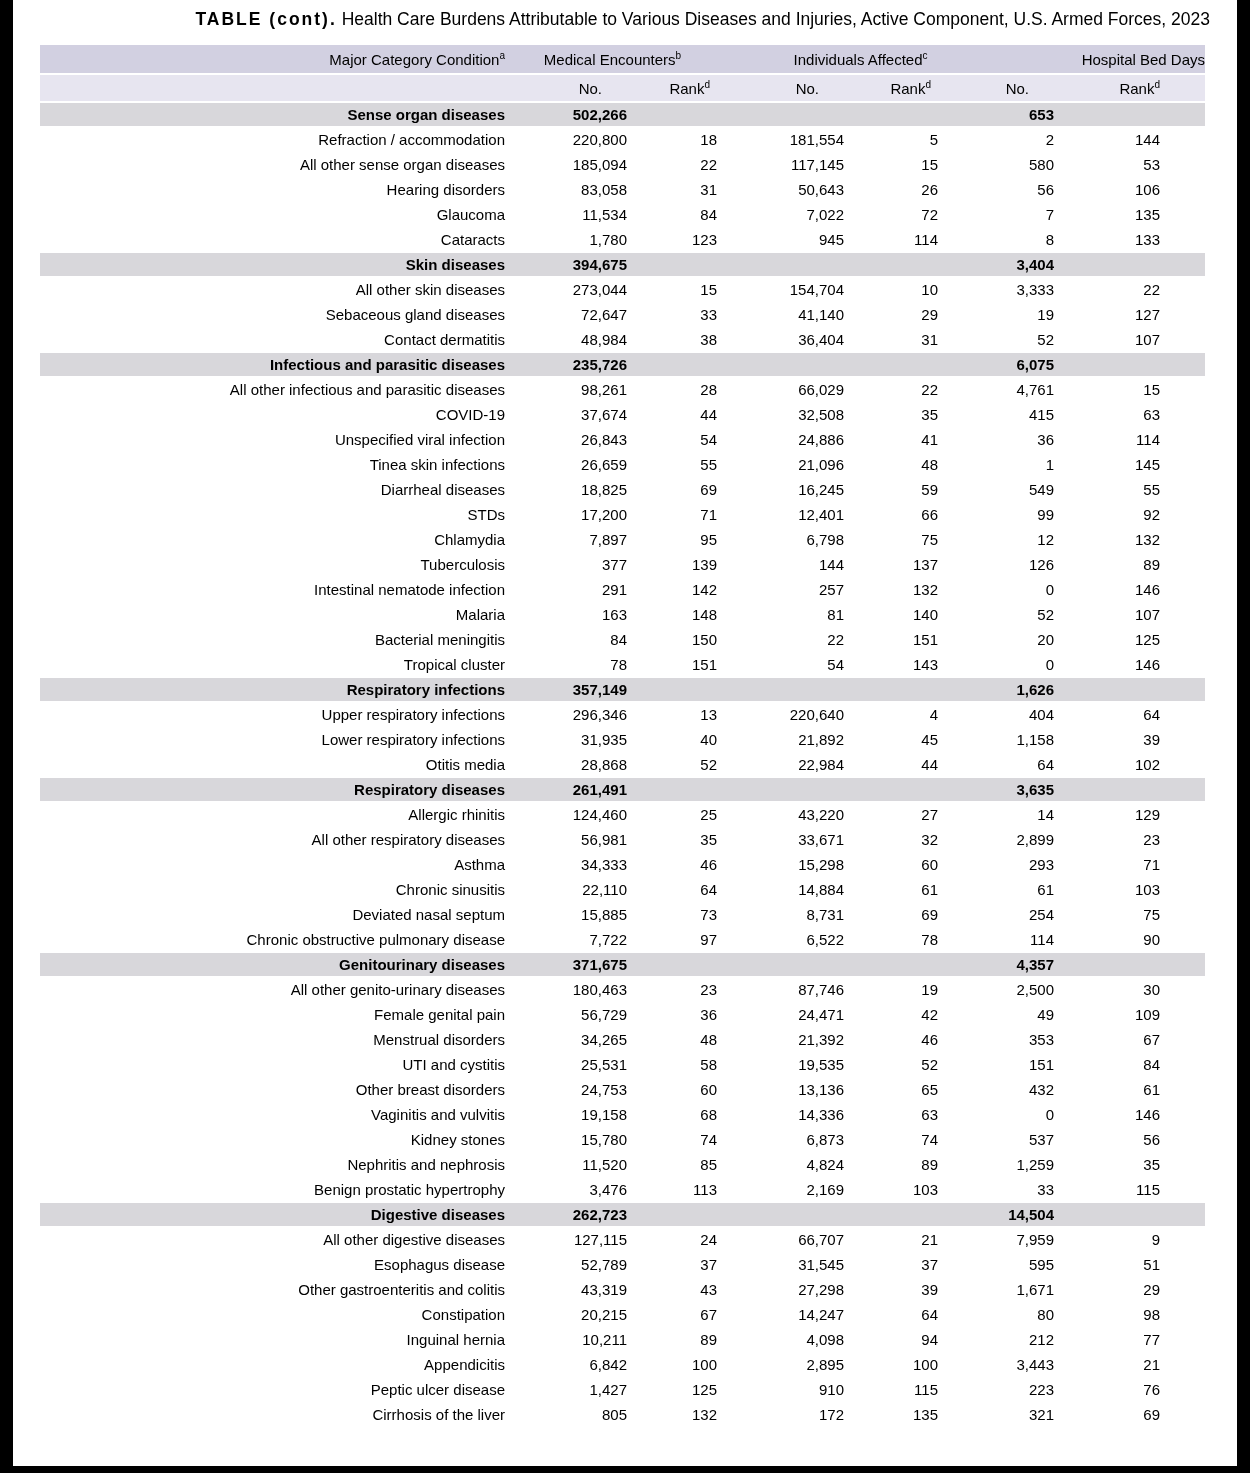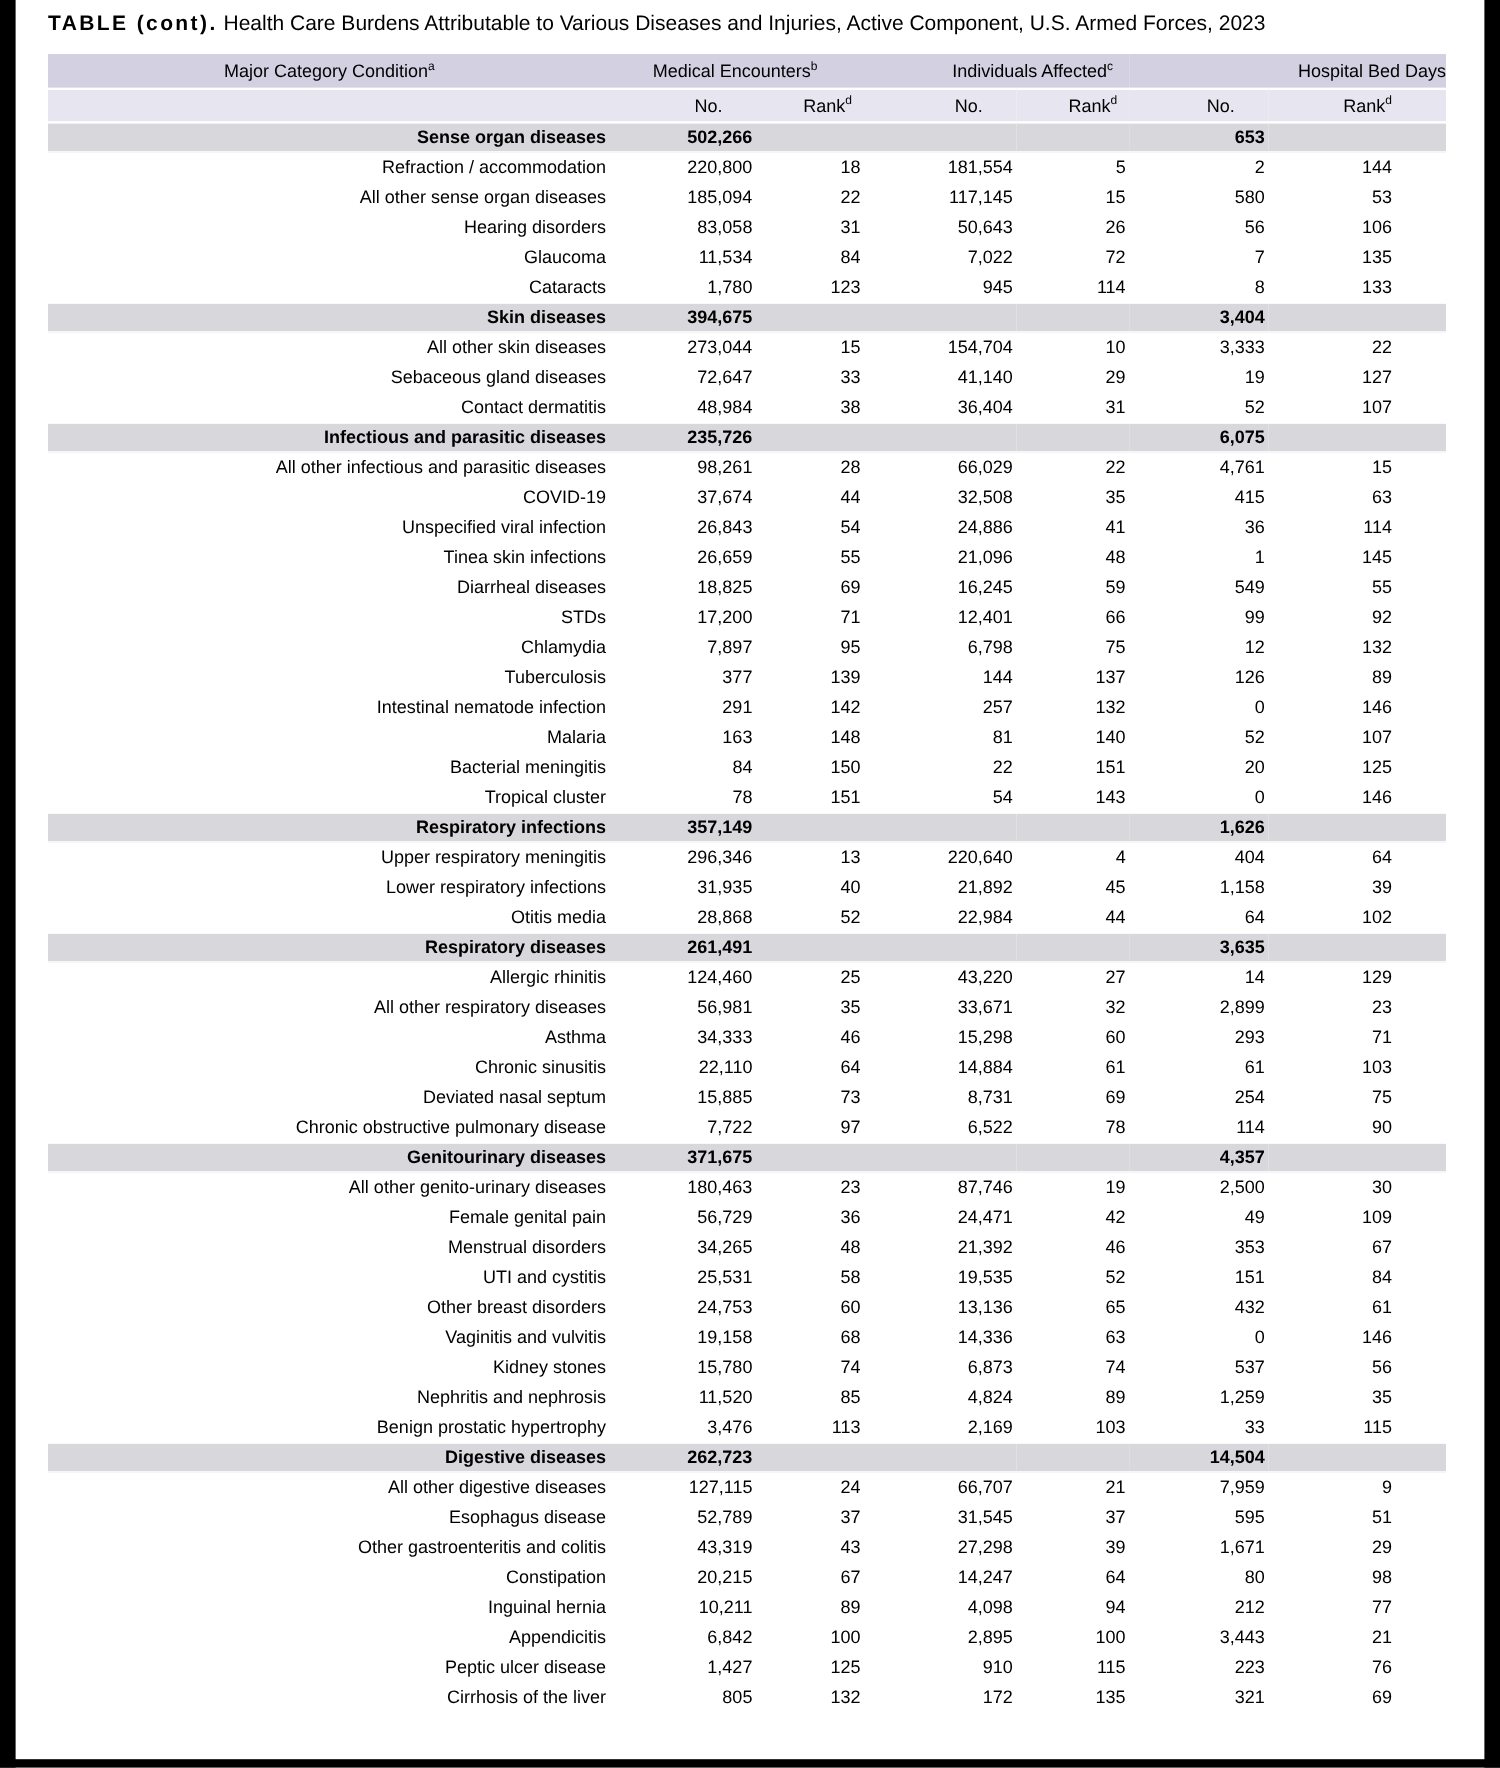--- a/index.html
+++ b/index.html
@@ -14,41 +14,41 @@
     --cat:#d8d7db;
     --edge:#000000;
   }
   .edge { position:absolute; background:var(--edge); }
   .edge-left  { left:0; top:0; width:13px;  height:1473px; }
   .edge-right { right:0; top:0; width:13px; height:1473px; }
   .edge-bottom{ left:0; bottom:0; width:1250px; height:7px; }
 
   .title-line {
     position:absolute; left:40px; top:8px; width:1170px;
-    font-size:17.5px; line-height:22px; white-space:nowrap;
+    font-size:17.5px; line-height:22px; white-space:nowrap;text-align:right;
   }
   .title-tag { font-weight:bold; letter-spacing:2px; }
 
   table.burden {
     position:absolute; left:40px; top:45px; width:1165px;
     border-collapse:collapse; table-layout:fixed;
     font-size:15px;
   }
   th, td { padding:0; margin:0; vertical-align:middle; font-weight:normal; }
   sup { font-size:10px; line-height:0; vertical-align:super; }
 
   thead tr.h1 th {
     background:var(--hdr1); height:28px;
     border-bottom:2px solid #fff;
   }
   thead tr.h2 th {
     background:var(--hdr2); height:26px;
     border-bottom:2px solid #fff;
   }
-  th.cond-h { text-align:center; padding-left:4px; }
+  th.cond-h { text-align:right; padding-left:4px; }
   th.grp { text-align:center; }
   th.grp.ia  { padding-left:60px; }
   th.grp.hbd { padding-left:40px;text-align:right; }
   th.sub { text-align:right; }
   th.sub.no   { padding-right:28px; }
   th.sub.rank { padding-right:10px; }
   th.sub.hbd-rank { padding-right:45px; }
 
   tbody td { height:25px; }
   tbody tr.cat td {
@@ -309,21 +309,21 @@
       <tr class="cat">
         <td class="cond">Respiratory infections</td>
         <td class="num me-no">357,149</td>
         <td class="num me-rank"></td>
         <td class="num ia-no"></td>
         <td class="num ia-rank"></td>
         <td class="num hbd-no">1,626</td>
         <td class="num hbd-rank"></td>
       </tr>
       <tr class="sub-row">
-        <td class="cond">Upper respiratory meningitis</td>
+        <td class="cond">Upper respiratory infections</td>
         <td class="num me-no">296,346</td>
         <td class="num me-rank">13</td>
         <td class="num ia-no">220,640</td>
         <td class="num ia-rank">4</td>
         <td class="num hbd-no">404</td>
         <td class="num hbd-rank">64</td>
       </tr>
       <tr class="sub-row">
         <td class="cond">Lower respiratory infections</td>
         <td class="num me-no">31,935</td>

